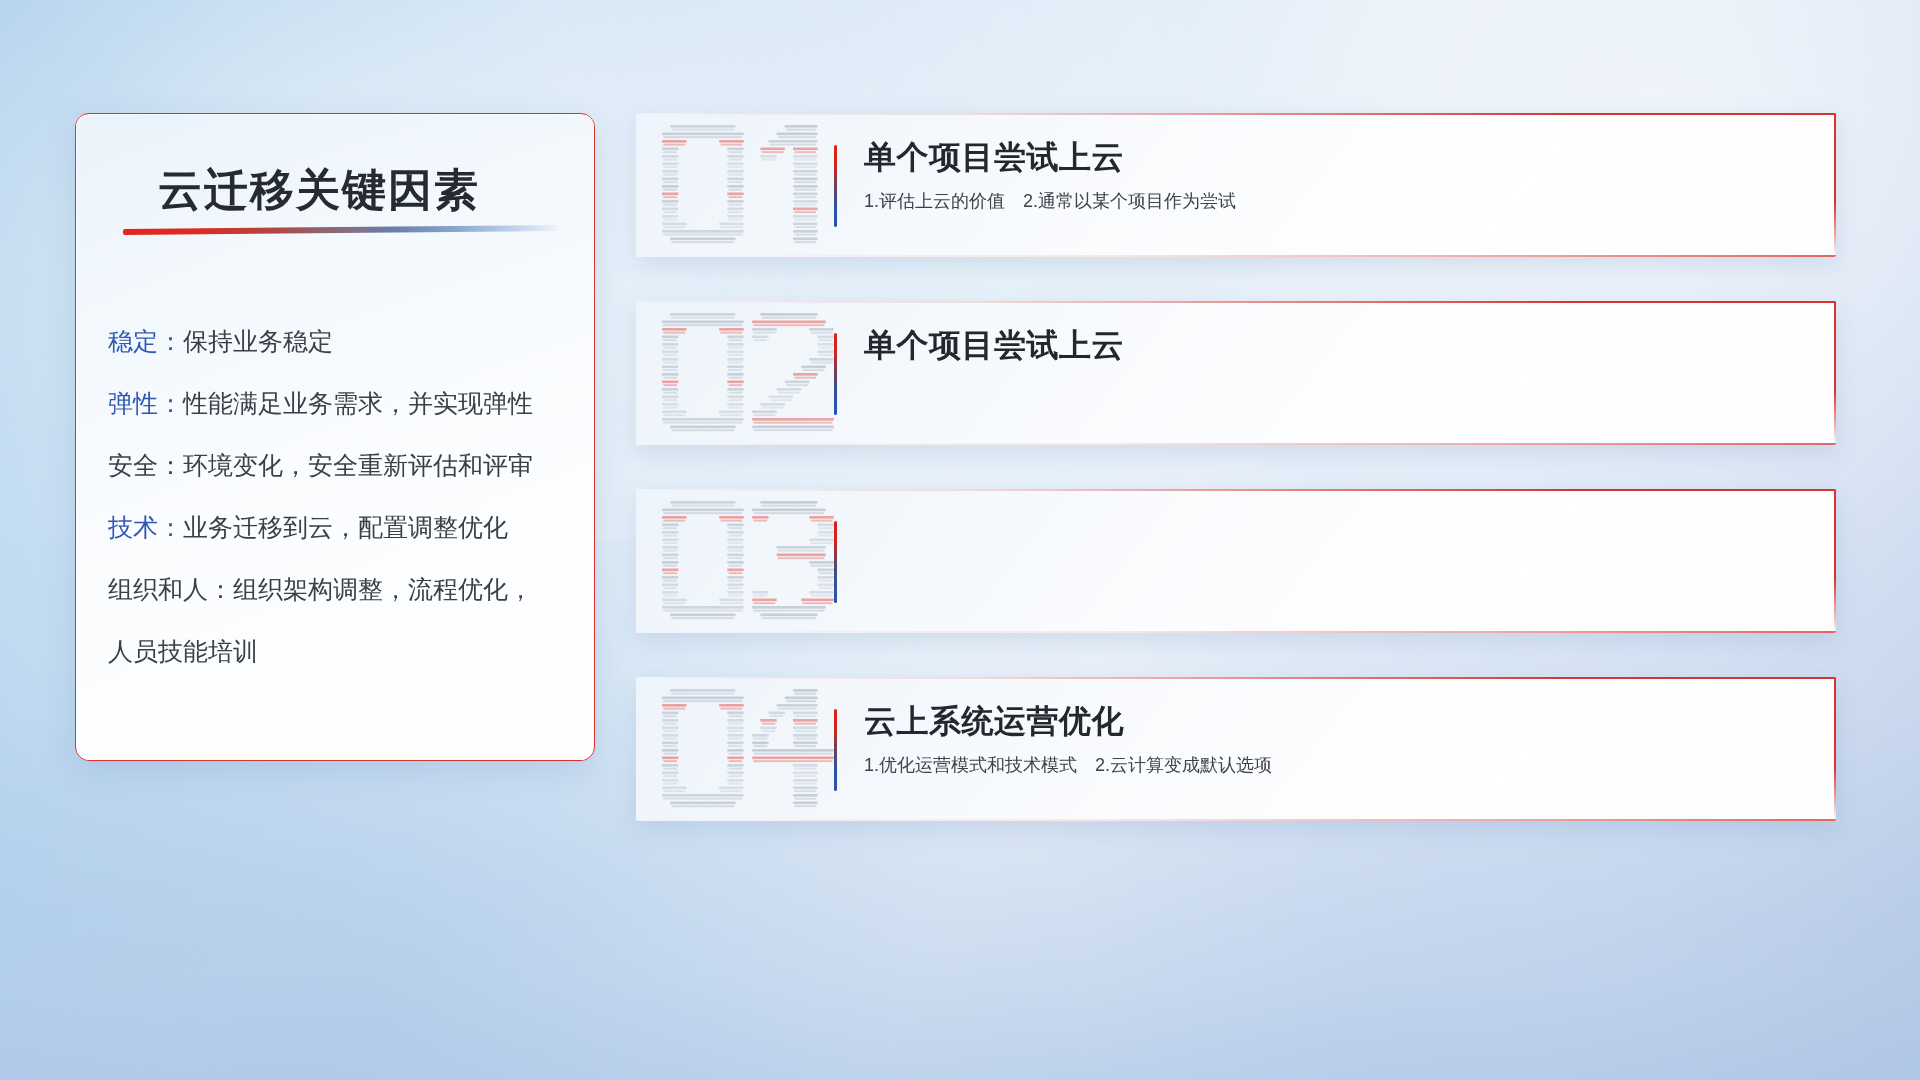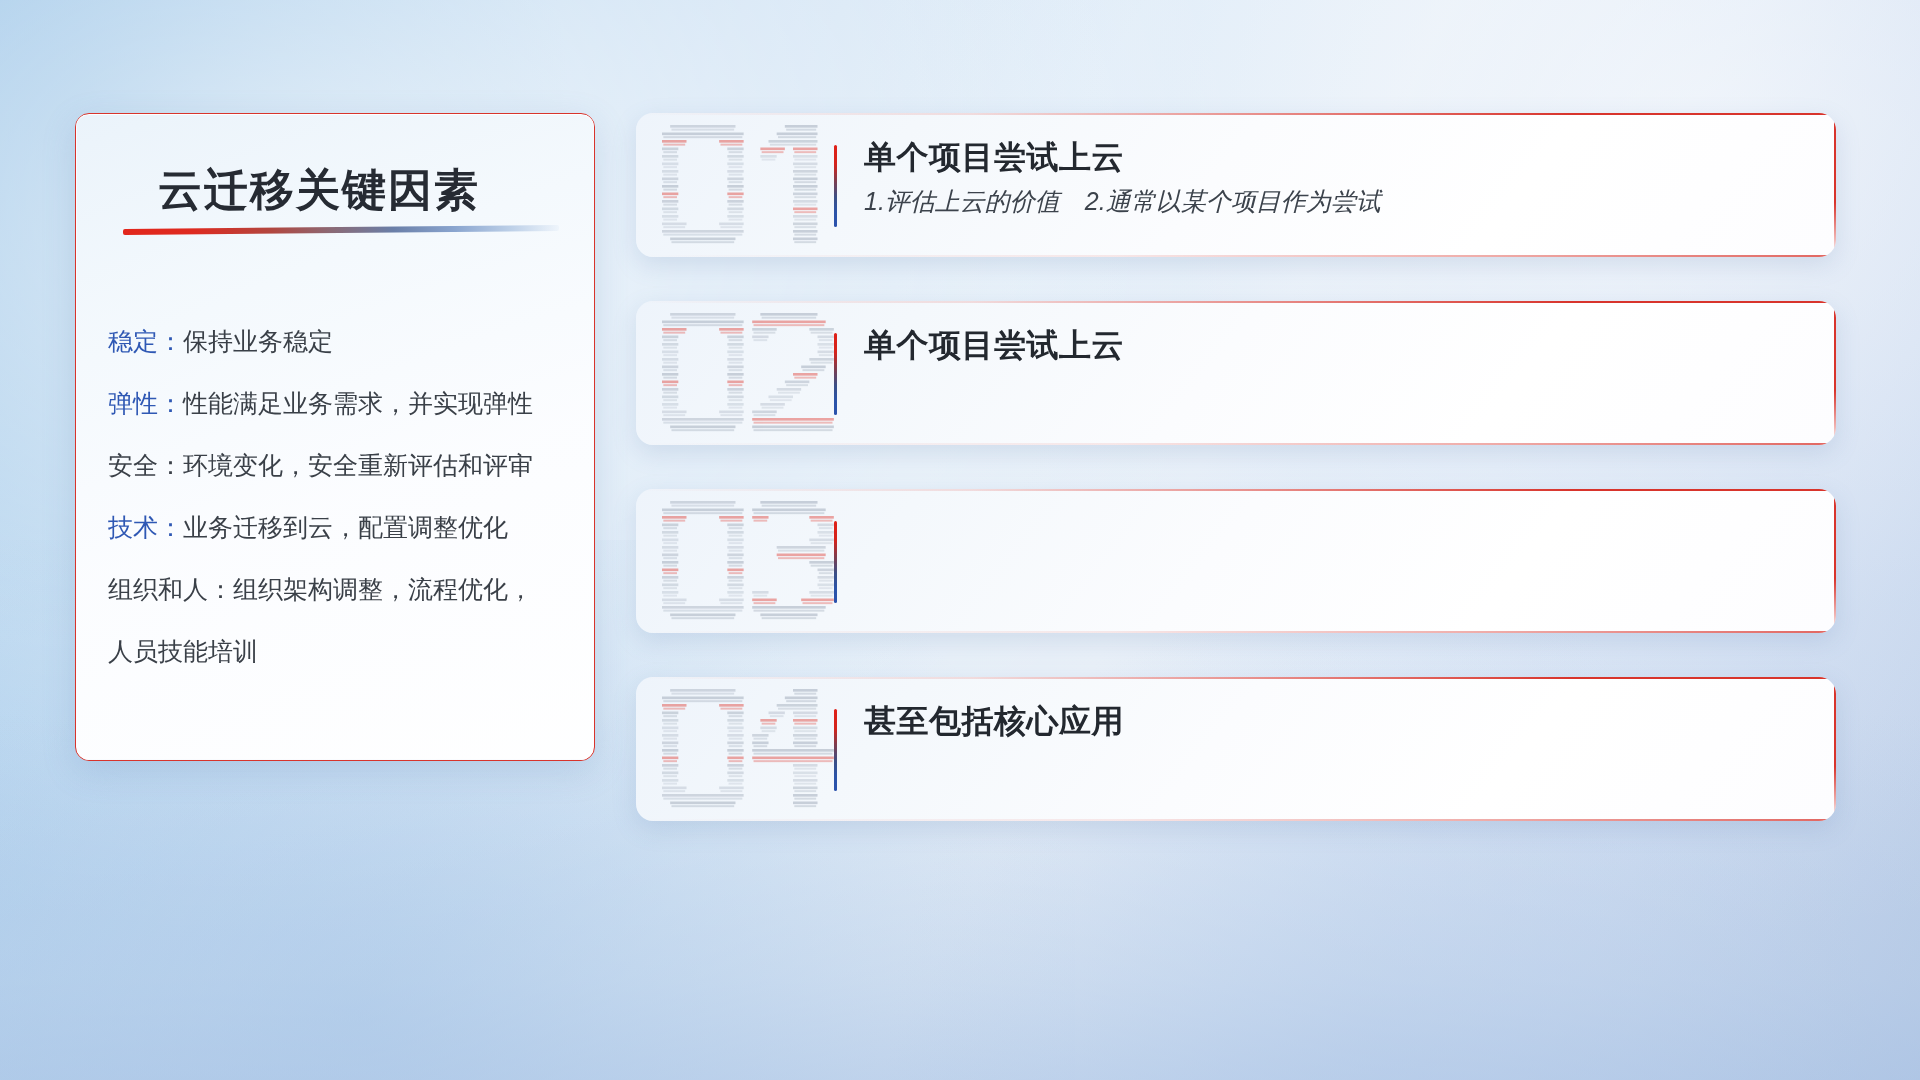--- a/index.html
+++ b/index.html
@@ -91,21 +91,21 @@
   }
   .panel-line{
     font-size:25px; line-height:62px; color:#3a4048; white-space:nowrap;
   }
   .panel-line .k{ color:#2f58b4; }
 
   
   #cards{ position:absolute; left:636px; top:113px; width:1200px; }
   .card{
     position:relative; height:144px; margin-bottom:44px;
-    border-radius:17px;
+    border-radius:2px;
     background:linear-gradient(128deg,
       #eef4fb 0%, #f4f8fc 22%, #fbfcfe 48%, #ffffff 72%, #fdfdff 100%);
     box-shadow:0 8px 24px rgba(92,128,176,.18);
     overflow:hidden;
   }
   .card-accent{
     position:absolute; top:0; right:0; width:100%; height:100%;
     pointer-events:none; border-radius:7px;
   }
   .card-accent .t{
@@ -133,22 +133,22 @@
       #e02017 0%, #d4241c 24%, #7d3d4e 44%,
       #3b4f86 64%, #2b53a8 82%, #2a52ad 100%);
     border-radius:2px;
   }
   .card-body{ position:absolute; left:228px; top:22px; right:24px; }
   .card-title{
     font-size:32px; font-weight:700; color:#23282f;
     letter-spacing:.5px; line-height:44px; white-space:nowrap;
   }
   .card-desc{
-    margin-top:8px; font-size:25px; color:#3c434c;
-    line-height:28px; white-space:nowrap;font-style:italic;
+    margin-top:8px; font-size:18px; color:#3c434c;
+    line-height:28px; white-space:nowrap;
   }
 </style>
 </head>
 <body>
 
 <div id="bg">
   <div class="bg-base"></div>
   <div class="bg-glow-e"></div>
   <div class="bg-glow-a"></div>
   <div class="bg-glow-b"></div>
@@ -617,16 +617,17 @@
           <rect x="138" y="102.7" width="25.799999999999997" height="2.8000000000000003" fill="#8e9aab" opacity="0.425"></rect>
           <rect x="139.4" y="106.55" width="22.999999999999996" height="2.1" fill="#8e9aab" opacity="0.306"></rect>
           <rect x="138" y="110.60000000000001" width="25.799999999999997" height="2.8000000000000003" fill="#8e9aab" opacity="0.505"></rect>
           <rect x="139.4" y="114.45" width="22.999999999999996" height="2.1" fill="#8e9aab" opacity="0.363"></rect>
           <rect x="138" y="118.5" width="25.799999999999997" height="2.8000000000000003" fill="#8e9aab" opacity="0.513"></rect>
           <rect x="139.4" y="122.35" width="22.999999999999996" height="2.1" fill="#8e9aab" opacity="0.369"></rect>
         </svg>
       </div>
     <div class="card-divider"></div>
     <div class="card-body">
-      <div class="card-title">甚至包括核心应用</div>
+      <div class="card-title">云上系统运营优化</div>
+      <div class="card-desc">1.优化运营模式和技术模式　2.云计算变成默认选项</div>
     </div>
   </article>
 </section>
 
 </body></html>

